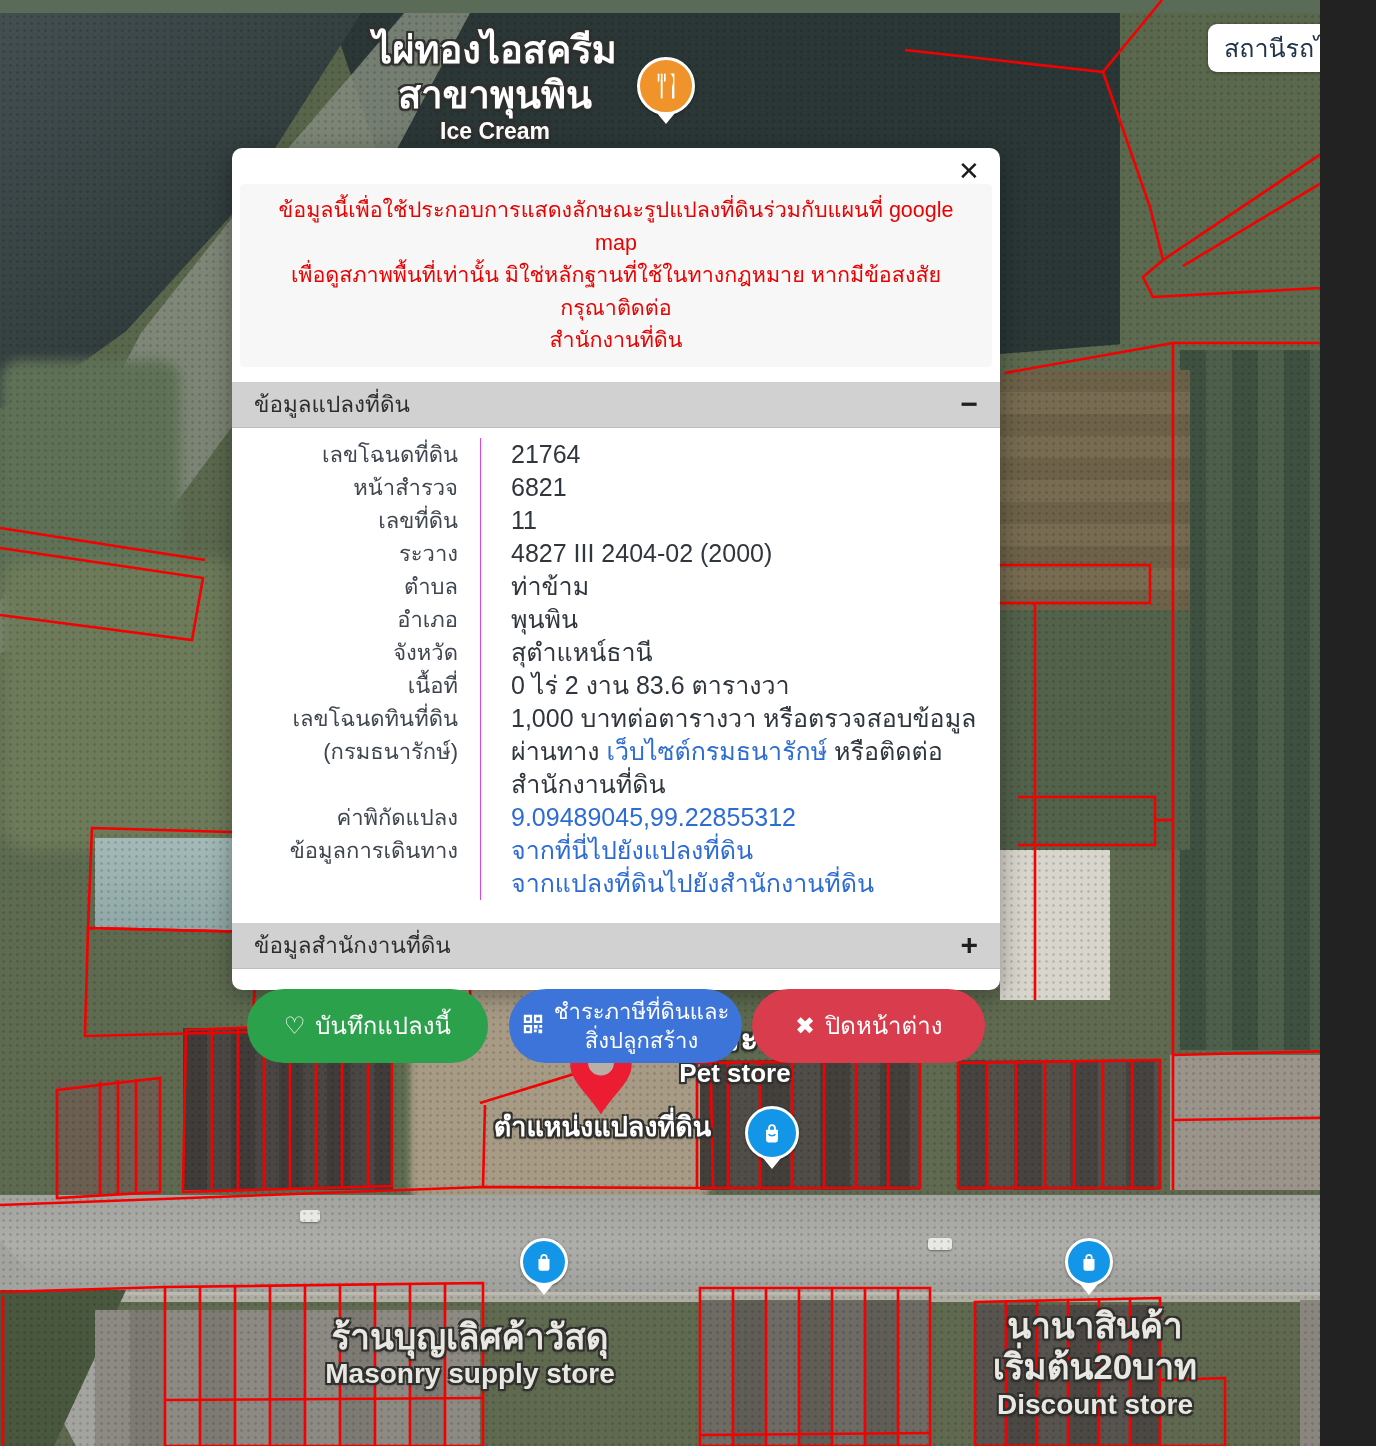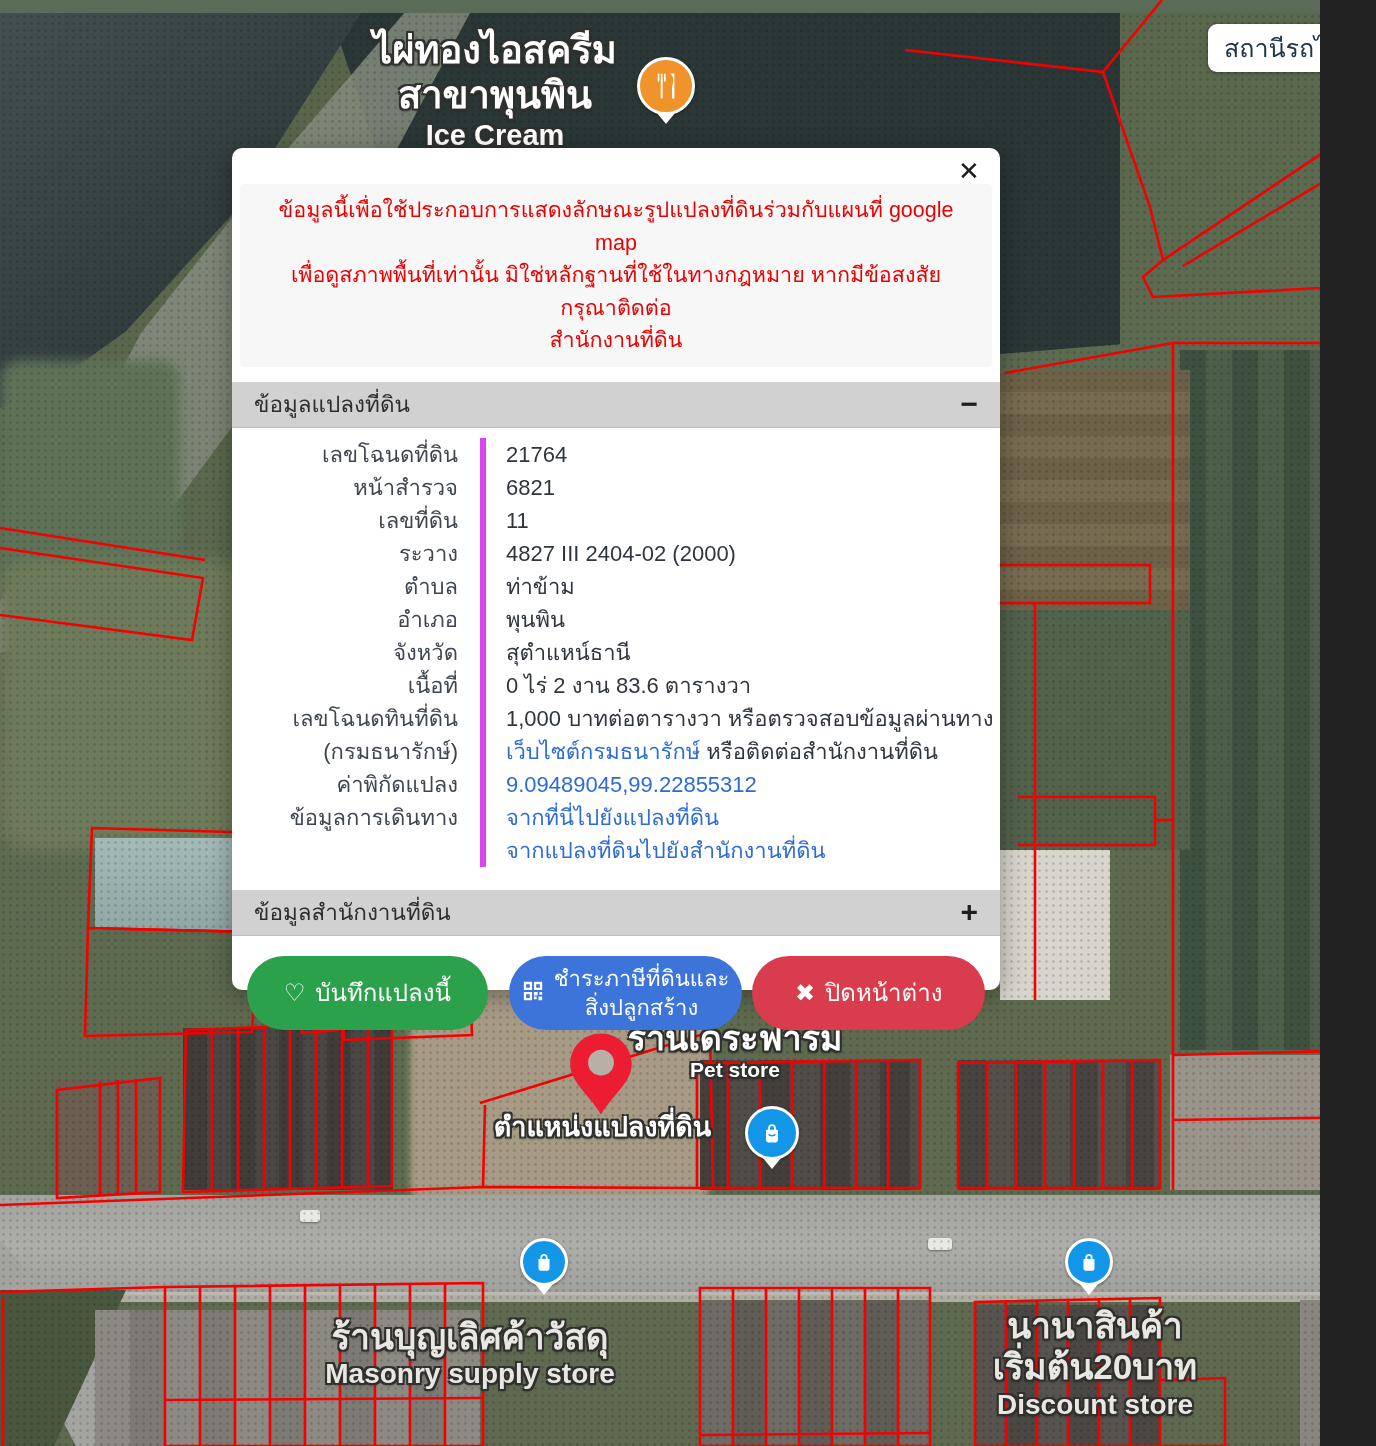--- a/index.html
+++ b/index.html
@@ -72,21 +72,21 @@
   .close-x{position:absolute;top:6px;right:14px;width:34px;height:34px;font-size:26px;color:#1b1b1b;
     display:flex;align-items:center;justify-content:center;cursor:pointer;}
   .warning{margin:36px 8px 0;padding:10px 22px;background:#f7f7f7;border-radius:4px;
     color:#e80202;font-size:21.5px;line-height:32.5px;text-align:center;}
   .sechdr{margin-top:15px;height:46px;background:#d1d1d1;border-bottom:1px solid #bdbdbd;
     display:flex;align-items:center;padding:0 22px;color:#2e2e2e;font-size:22.5px;cursor:pointer;}
   .sechdr .sectoggle{margin-left:auto;font-size:30px;font-weight:bold;color:#1f1f1f;line-height:1;}
   .ptable{padding:10px 0 8px;}
   .prow{display:flex;align-items:flex-start;}
   .prow .lbl{width:248px;flex:none;text-align:right;padding-right:22px;color:#3f4650;font-size:22px;line-height:33px;}
-  .prow .val{flex:1;border-left:6px solid #d946ef;padding-left:20px;color:#30363d;font-size:22px;line-height:33px;}
+  .prow .val{flex:1;border-left:1px solid #d946ef;padding-left:30px;color:#30363d;font-size:25px;line-height:33px;}
   .link{color:#2d6cd5;cursor:pointer;}
   .btnrow{margin-top:20px;display:flex;align-items:center;padding:0 15px;gap:0;}
   .pill{height:74px;border:none;border-radius:38px;color:#fff;display:flex;align-items:center;
     justify-content:center;gap:10px;cursor:pointer;font-size:24px;}
   .pill-green{width:241px;background:#2ba14c;}
   .pill-blue{width:234px;background:#3d74d9;margin-left:21px;font-size:22px;}
   .pill-red{width:233px;background:#d93c4c;margin-left:10px;}
   .pill .bicon{font-size:24px;line-height:1;}
   .pill-blue .btxt{text-align:center;line-height:29px;}
 
@@ -180,42 +180,42 @@
     <path d="M975,1302 L1160,1298 L1160,1446 L975,1446 Z"></path>
     <path d="M1006,1301 V1446 M1037,1300 V1446 M1068,1300 V1446 M1099,1299 V1446 M1130,1299 V1446"></path>
     <path d="M1160,1380 L1225,1378 L1225,1446 L1160,1446"></path>
     <path d="M1333,1300 L1333,1446 M1360,1298 L1360,1446"></path>
     <path d="M1333,1350 H1376 M1333,1400 H1376 M1333,1443 H1376"></path>
   </svg>
 
   <div class="maplabel" style="left:350px;top:28px;width:290px;font-size:38px;">
     <div>ไผ่ทองไอสครีม</div>
     <div>สาขาพุนพิน</div>
-    <div style="font-size:29px;">Ice Cream</div>
+    <div style="font-size:23px;">Ice Cream</div>
   </div>
   <div class="poi poi-orange" style="left:637px;top:57px;">
     <div class="poi-circle">
       <svg width="30" height="30" viewBox="0 0 24 24" fill="#fff">
         <rect x="5.4" y="2" width="1.3" height="6.5" rx=".6"></rect>
         <rect x="7.9" y="2" width="1.3" height="6.5" rx=".6"></rect>
         <rect x="10.4" y="2" width="1.3" height="6.5" rx=".6"></rect>
         <rect x="7.8" y="7" width="1.5" height="15" rx=".7"></rect>
         <path d="M15.5,2 q3.4,3.2 1.8,9 l-0.5,1.6 l0,9.4 l1.9,0 l0,-20 z"></path>
       </svg>
     </div>
     <div class="poi-tail"></div>
   </div>
 
   <div class="abs station-box">
     <span>สถานีรถไฟสุราษฎร์ธานี</span>
   </div>
 
   <div class="maplabel" style="left:590px;top:1018px;width:290px;font-size:34px;">
     <div>ร้านเดระฟาร์ม</div>
-    <div style="font-size:21px;">Pet store</div>
+    <div style="font-size:26px;">Pet store</div>
   </div>
 
   <div class="poi poi-blue" style="left:745px;top:1106px;">
     <div class="poi-circle">
       <svg width="26" height="26" viewBox="0 0 24 24">
         <path d="M6.5 9 h11 v9.5 a2.2 2.2 0 0 1 -2.2 2.2 h-6.6 a2.2 2.2 0 0 1 -2.2 -2.2 z" fill="#fff"></path>
         <path d="M9.3 9.5 v-2 a2.7 2.7 0 0 1 5.4 0 v2" stroke="#fff" fill="none" stroke-width="1.7"></path>
         <path d="M9 13 c1,2 5,2 6,0" stroke="#1496e8" fill="none" stroke-width="1.5"></path>
       </svg>
     </div>

